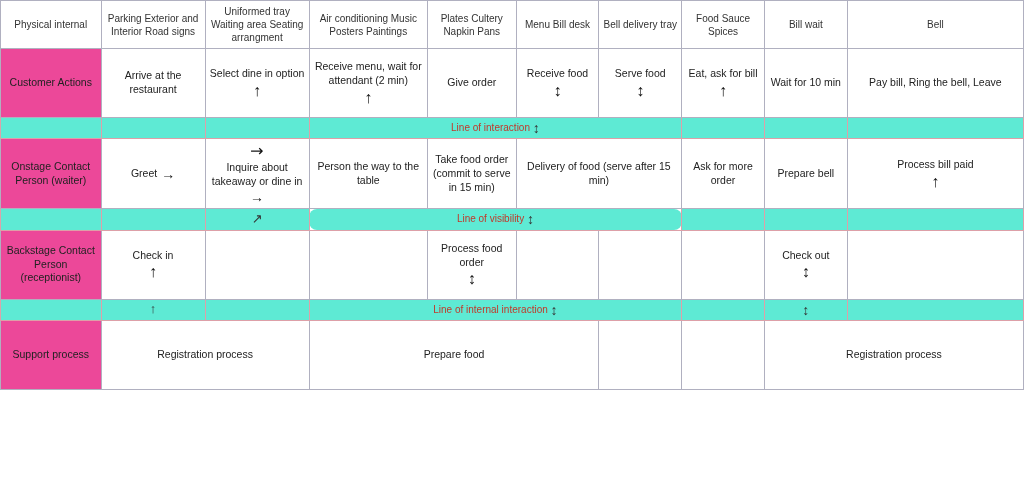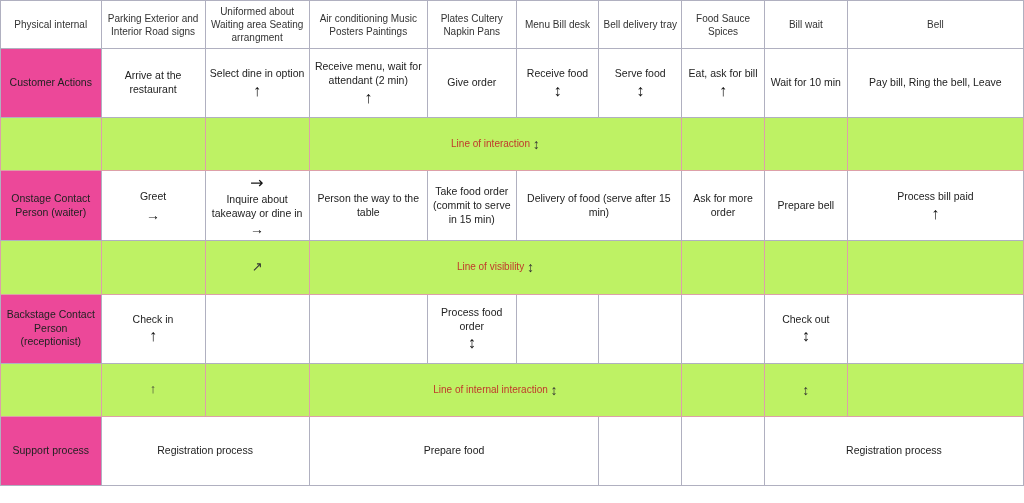--- a/index.html
+++ b/index.html
@@ -32,22 +32,22 @@
       vertical-align: middle;
     }
     .row-label {
       background: #ec4899;
       font-weight: normal;
       font-size: 10.5px;
       text-align: center;
       vertical-align: middle;
     }
     .line-row td {
-      background: #bef264;
-      padding: 17px 4px;
+      background: #5eead4;
+      padding: 1px 4px;
       font-size: 10px;
       color: #c0392b;
       font-style: normal;
       border-color: #dda0a8;
     }
     .line-row-label {
       background: #f2b8c0;
       border-color: #dda0a8;
     }
     .cell-content {
@@ -98,21 +98,21 @@
     <col class="col7">
     <col class="col8">
     <col class="col9">
     <col class="col10">
   </colgroup>
 
   <thead>
     <tr class="header-row">
       <th>Physical internal</th>
       <th>Parking Exterior and Interior Road signs</th>
-      <th>Uniformed about Waiting area Seating arrangment</th>
+      <th>Uniformed tray Waiting area Seating arrangment</th>
       <th>Air conditioning Music Posters Paintings</th>
       <th>Plates Cultery Napkin Pans</th>
       <th>Menu Bill desk</th>
       <th>Bell delivery tray</th>
       <th>Food Sauce Spices</th>
       <th>Bill wait</th>
       <th colspan="2">Bell</th>
     </tr>
   </thead>
 
@@ -181,21 +181,21 @@
         <span style="font-size:14px; color:#333; vertical-align:middle;"> ↕</span>
       </td>
       <td></td>
       <td></td>
       <td colspan="2"></td>
     </tr>
 
     <tr>
       <td class="row-label">Onstage Contact Person (waiter)</td>
       <td>
-        <div class="cell-content" style="flex-direction:column; gap:4px;">
+        <div class="cell-content" style="flex-direction:row; gap:4px;">
           <span>Greet</span>
           <span class="arrow-right">→</span>
         </div>
       </td>
       <td>
         <div class="cell-content">
           <span class="arrow-up" style="transform:rotate(45deg); display:inline-block;">↗</span>
           <span>Inquire about takeaway or dine in</span>
           <span class="arrow-right">→</span>
         </div>
@@ -232,21 +232,21 @@
         </div>
       </td>
     </tr>
 
     <tr class="line-row">
       <td class="line-row-label"></td>
       <td></td>
       <td>
         <span style="font-size:13px; color:#333;">↗</span>
       </td>
-      <td colspan="4" class="line-label-cell" style="text-align:center;">
+      <td colspan="4" class="line-label-cell" style="text-align:center;border-radius:8px;">
         <span>Line of visibility</span>
         <span style="font-size:14px; color:#333; vertical-align:middle;"> ↕</span>
       </td>
       <td></td>
       <td></td>
       <td colspan="2"></td>
     </tr>
 
     <tr>
       <td class="row-label">Backstage Contact Person (receptionist)</td>

